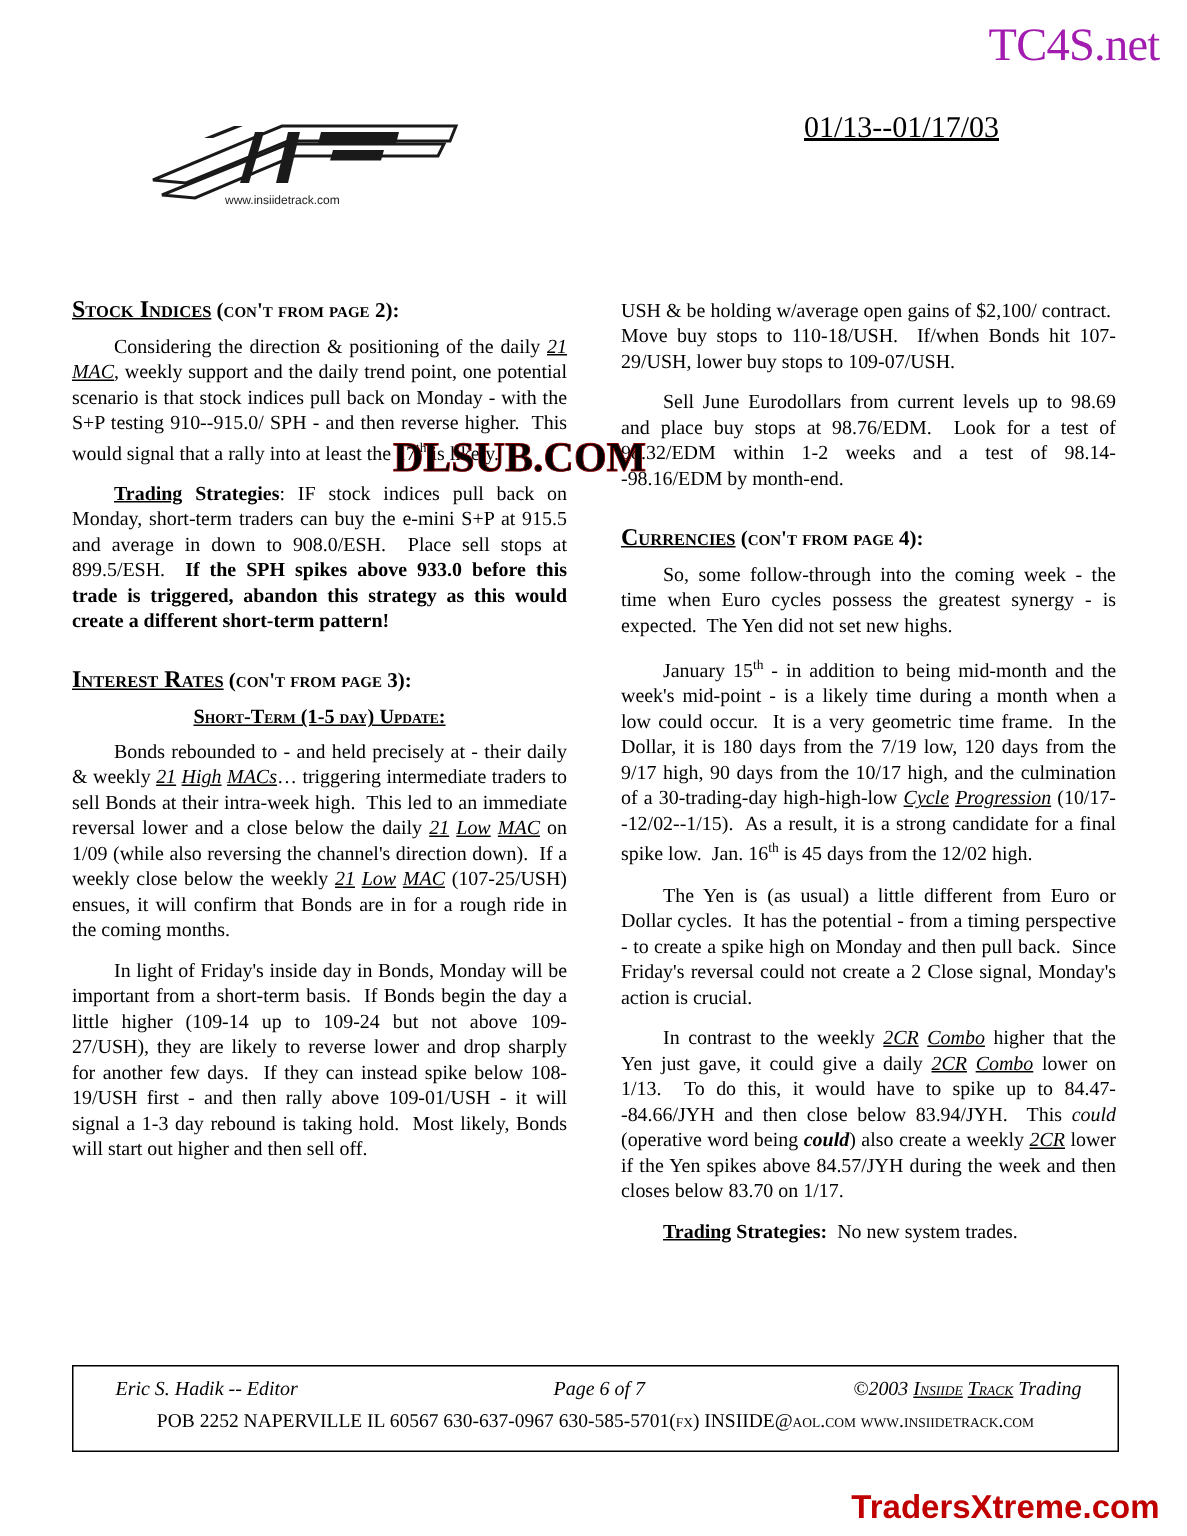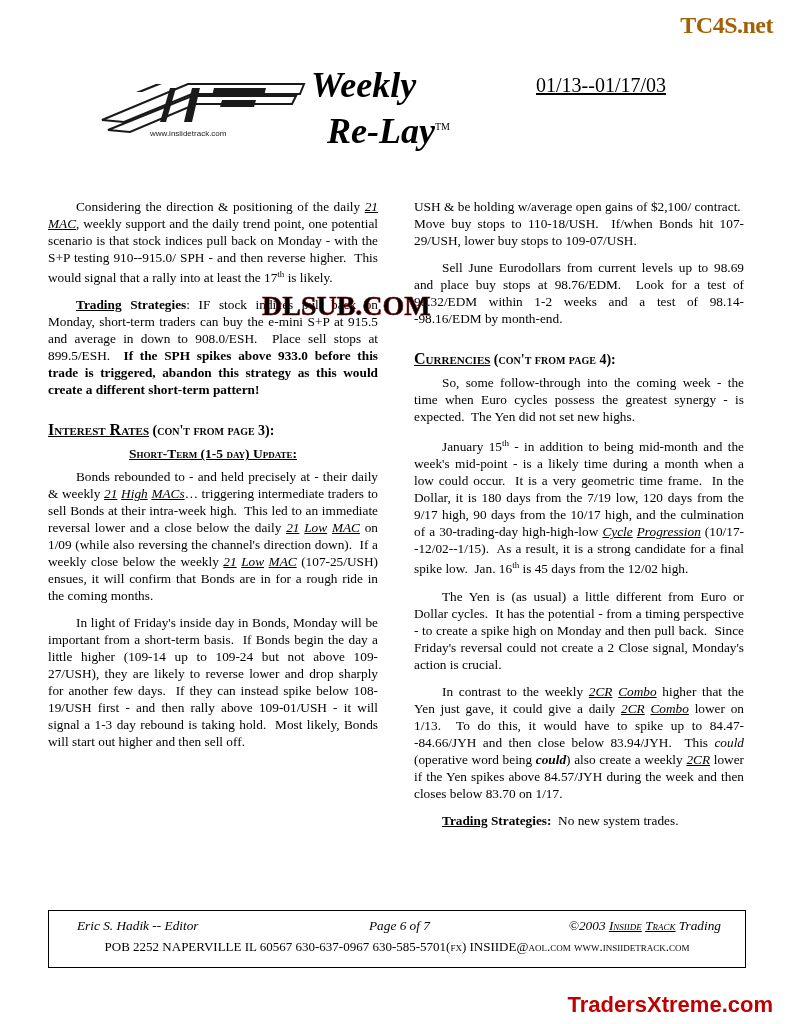--- a/index.html
+++ b/index.html
@@ -15,24 +15,24 @@
     background: #ffffff;
     font-family: "Liberation Serif", serif;
     color: #000000;
     overflow: hidden;
   }
   .watermark-top {
     position: absolute;
     top: 12px;
     right: 18px;
     font-family: "Liberation Serif", serif;
-    font-weight: bold;
-    font-size: 24px;
+    font-weight: normal;
+    font-size: 31px;
     letter-spacing: -0.5px;
-    color: #a16207;
+    color: #a21caf;
   }
   .watermark-bottom {
     position: absolute;
     bottom: 6px;
     right: 18px;
     font-family: Liberation Sans, sans-serif;
     font-weight: bold;
     font-size: 22px;
     color: #c00000;
   }
@@ -200,35 +200,33 @@
         <g fill="#1a1a1a">
           <path d="M40 18 L60 10 L66 10 L46 18 Z"></path>
           <path d="M74 14 L80 14 L70 48 L64 48 Z"></path>
           <path d="M96 14 L104 14 L96 48 L88 48 Z"></path>
           <path d="M118 14 L170 14 L168 22 L116 22 Z"></path>
           <path d="M126 26 L160 26 L158 33 L124 33 Z"></path>
         </g>
         <text x="54" y="62" font-family="Liberation Sans, sans-serif" font-size="8" fill="#1a1a1a">www.insiidetrack.com</text>
       </svg>
     </div>
-    <div class="masthead-title">
-      <span>Weekly</span>
-      <span class="l2">
-        <span>Re-Lay</span><span class="tm">TM</span>
-      </span>
-    </div>
     <div class="issue-date">01/13--01/17/03</div>
   </div>
 
   <div class="stamp">DLSUB.COM</div>
 
   <div class="columns">
 
     <div class="col col-left">
 
+      <h2 class="section">
+        <span class="smcap sc u">Stock Indices</span>
+        <span class="smcap">(con't from page 2)</span><span>:</span>
+      </h2>
 
       <p>
         Considering the direction &amp; positioning of the daily <span class="u i">21</span> <span class="u i">MAC</span>, weekly support and the daily trend point, one potential scenario is that stock indices pull back on Monday - with the S+P testing 910--915.0/ SPH - and then reverse higher.&nbsp; This would signal that a rally into at least the 17<sup>th</sup> is likely.
       </p>
 
       <p>
         <span class="b u">Trading</span> <span class="b">Strategies</span>: IF stock indices pull back on Monday, short-term traders can buy the e-mini S+P at 915.5 and average in down to 908.0/ESH.&nbsp; Place sell stops at 899.5/ESH.&nbsp; <span class="b">If the SPH spikes above 933.0 before this trade is triggered, abandon this strategy as this would create a different short-term pattern!</span>
       </p>
 
       <div class="spacer-md"></div>

